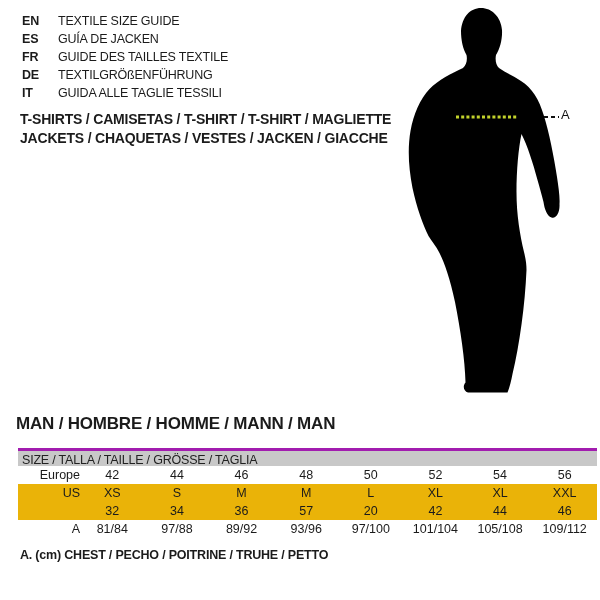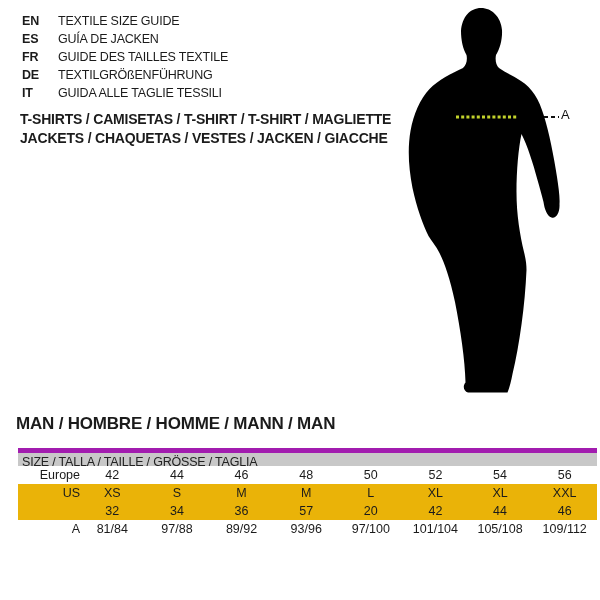--- a/index.html
+++ b/index.html
@@ -23,21 +23,21 @@
   .figure-svg{position:absolute;left:395px;top:0;}
   .measure-label{
     position:absolute;left:561px;top:107px;
     font-size:13px;font-weight:400;color:#111;
   }
   
   .man-heading{position:absolute;left:8px;top:414px;font-size:17px;font-weight:700;letter-spacing:-0.2px;margin-left:8px;}
   
   .size-table{position:absolute;left:18px;top:448px;width:579px;font-size:12.5px;}
   .t-header{
-    height:18px;line-height:18px;background:#c8c8c8;border-top:5px solid #a21caf;
+    height:18px;line-height:18px;background:#c8c8c8;border-top:3px solid #a21caf;
     padding-left:4px;color:#222;box-sizing:border-box;letter-spacing:-0.2px;
   }
   .t-row{display:flex;height:18px;line-height:18px;}
   .t-row.alt{background:#eab308;}
   .t-label{width:62px;padding-left:4px;box-sizing:border-box;text-align:right;}
   .t-cell{flex:1;text-align:center;}
   
   .footnote{position:absolute;left:20px;top:548px;font-size:12.5px;font-weight:700;letter-spacing:-0.2px;}
 </style>
 </head>
@@ -157,14 +157,15 @@
       <div class="t-cell">97/88</div>
       <div class="t-cell">89/92</div>
       <div class="t-cell">93/96</div>
       <div class="t-cell">97/100</div>
       <div class="t-cell">101/104</div>
       <div class="t-cell">105/108</div>
       <div class="t-cell">109/112</div>
     </div>
   </div>
 
+  <div class="footnote">A. (cm) CHEST / PECHO / POITRINE / TRUHE / PETTO</div>
 
 </div>
 
 </body></html>

